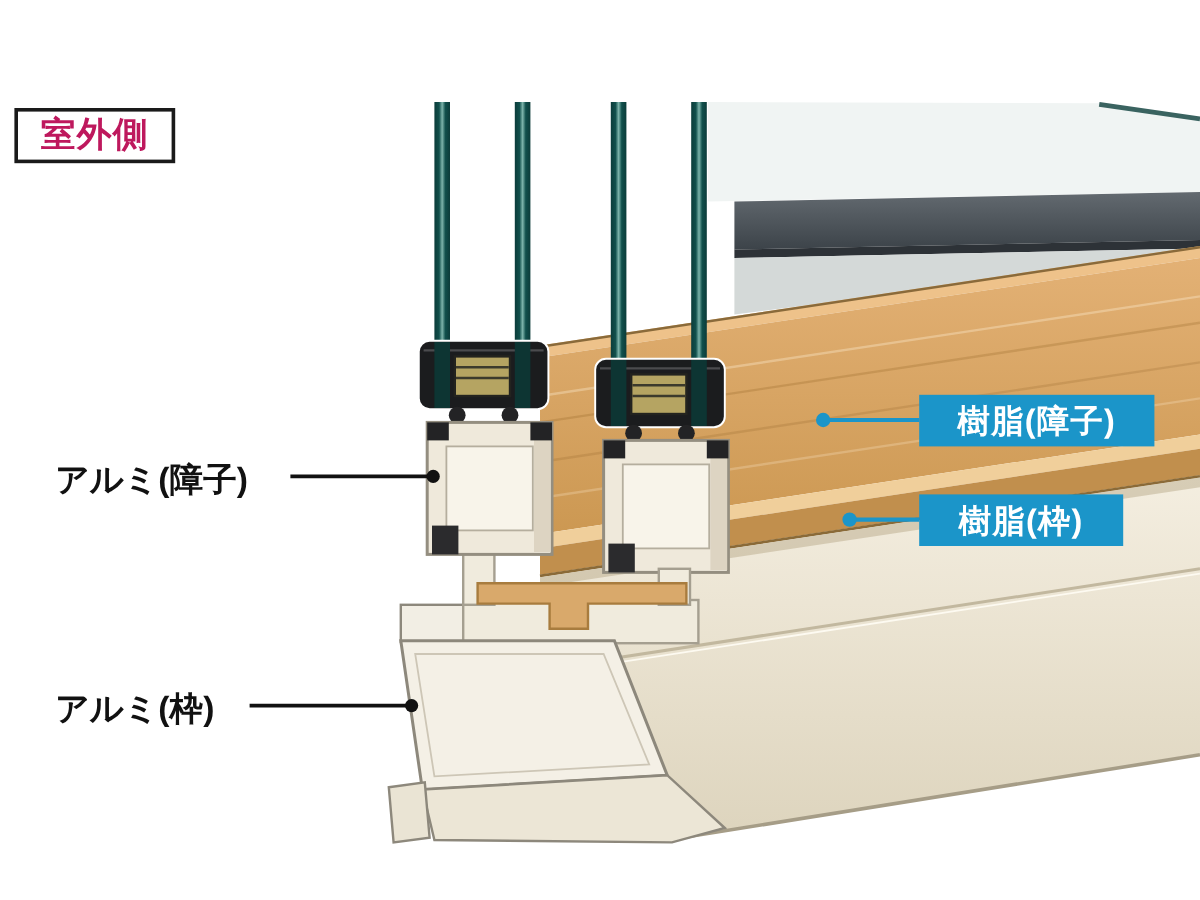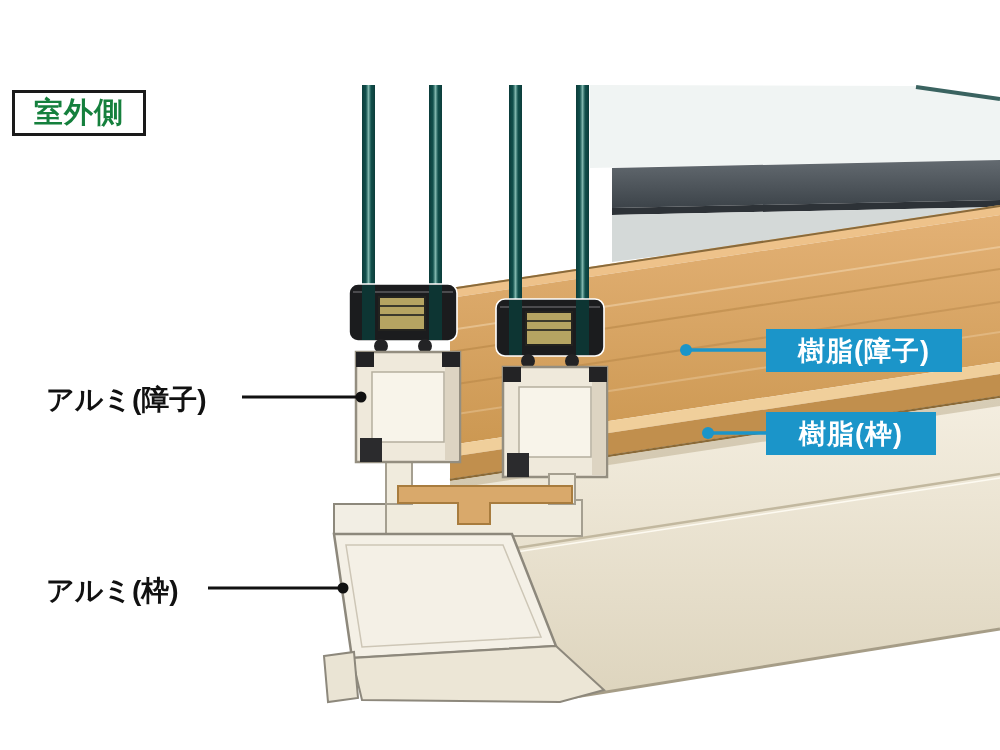--- a/index.html
+++ b/index.html
@@ -1,21 +1,21 @@
 <!DOCTYPE html>
 <html style="--label_blue: #1b95c9; --resin_tan: #d9a96b; --aluminum_cream: #efe9db; --glass_teal: #11504c; --gasket_black: #1b1c1e; --outline_black: #111111;"><head>
 <meta charset="utf-8">
 <style>
   html,body{margin:0;padding:0;background:#fff;}
   #page{position:relative;width:1000px;height:750px;background:#ffffff;overflow:hidden;
         font-family:"Liberation Sans","DejaVu Sans",sans-serif;color:#111;}
   .illus{position:absolute;left:0;top:0;}
   .boxlabel{position:absolute;display:flex;align-items:center;justify-content:center;
             background:#ffffff;border:3px solid #1a1a1a;font-size:29px;font-weight:700;
-            letter-spacing:1px;color:#15803d;box-sizing:border-box;}
+            letter-spacing:1px;color:#be185d;box-sizing:border-box;}
   .plainlabel{position:absolute;font-size:28px;font-weight:700;color:#111;white-space:nowrap;}
   .bluelabel{position:absolute;display:flex;align-items:center;justify-content:center;
              background:var(--label_blue,#1b95c9);color:#fff;font-size:27px;font-weight:700;
              letter-spacing:1px;box-sizing:border-box;}
 </style>
 </head>
 <body>
 
 <div id="page">
 

